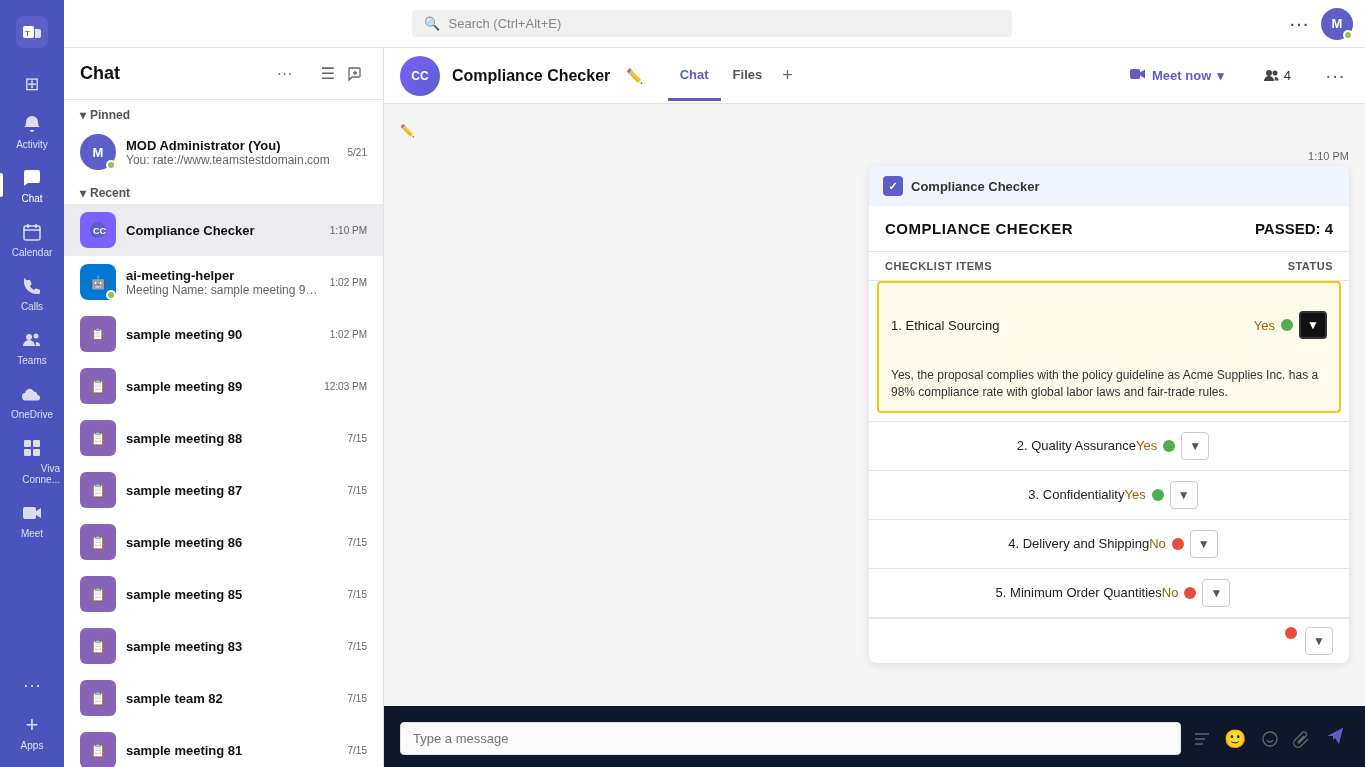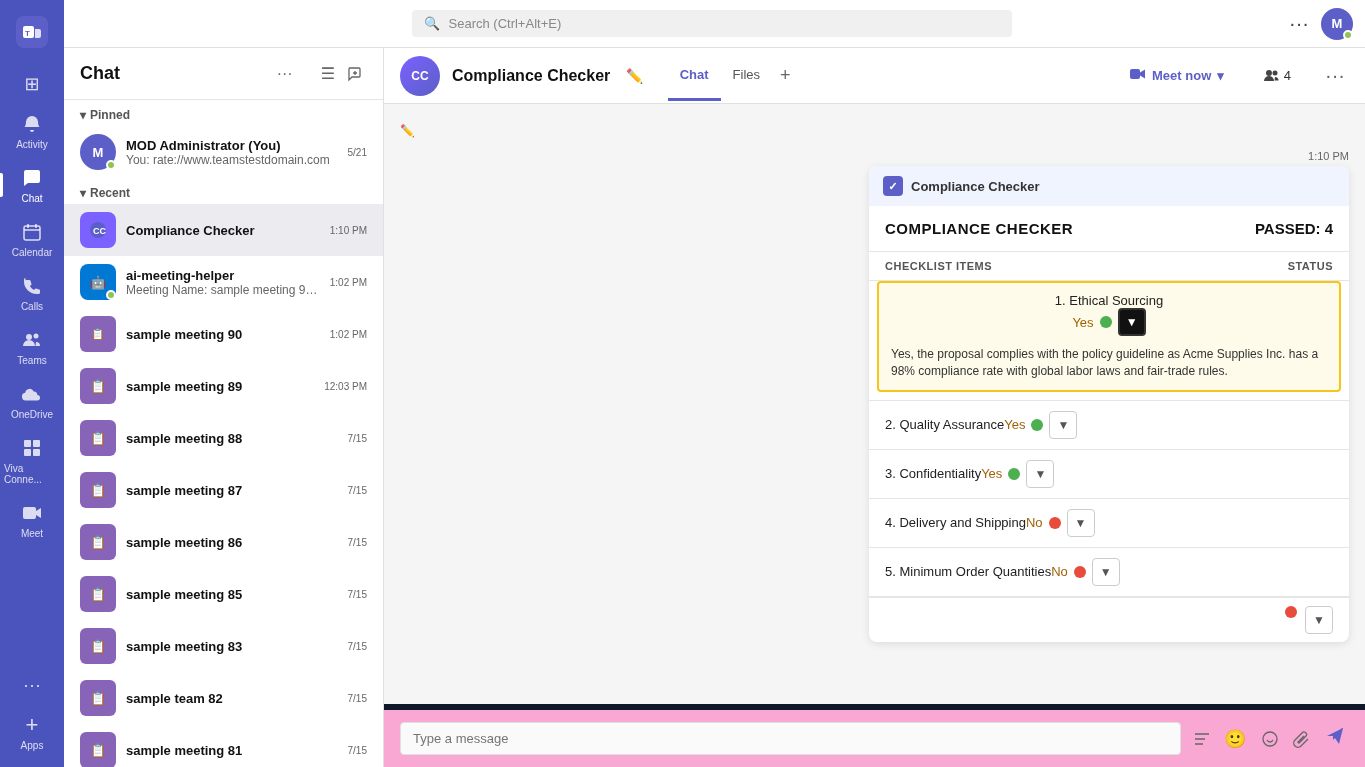--- a/index.html
+++ b/index.html
@@ -41,21 +41,21 @@
       border-radius: 0 2px 2px 0;
     }
     .nav-icon {
       width: 24px;
       height: 24px;
       display: flex;
       align-items: center;
       justify-content: center;
       font-size: 18px;
     }
-    .nav-label { font-size: 10px; text-align: left; }
+    .nav-label { font-size: 10px; text-align: right; }
     .teams-logo {
       width: 32px;
       height: 32px;
       background: #5b5fc7;
       border-radius: 8px;
       display: flex;
       align-items: center;
       justify-content: center;
       margin: 8px 0 16px;
       font-size: 18px;
@@ -253,21 +253,21 @@
       display: flex;
       gap: 0;
       margin-left: 8px;
     }
     .chat-tab {
       padding: 16px 12px;
       font-size: 13px;
       color: #555;
       cursor: pointer;
       border-bottom: 3px solid transparent;
-      font-weight: 400;
+      font-weight: 700;
     }
     .chat-tab.active {
       color: #5b5fc7;
       border-bottom-color: #5b5fc7;
       font-weight: 600;
     }
     .header-actions { margin-left: auto; display: flex; align-items: center; gap: 24px; }
     .meet-now-btn {
       display: flex;
       align-items: center;
@@ -376,22 +376,23 @@
       letter-spacing: 0.5px;
       border-bottom: 1px solid #e5e5e5;
     }
 
     .checklist-item {
       border-bottom: 1px solid #e5e5e5;
     }
     .checklist-item-row {
       display: flex;
       align-items: center;
-      justify-content: flex-start;
+      justify-content: center;
       padding: 10px 16px;
+      margin-left: 8px;
     }
     .checklist-item-name {
       font-size: 13px;
       color: #222;
       font-weight: 500;
     }
     .checklist-status {
       display: flex;
       align-items: center;
       gap: 6px;
@@ -438,34 +439,33 @@
     .item-expanded {
       background: #fffbea;
       border: 2px solid #f5c518;
       border-radius: 4px;
       margin: 0 8px 8px;
     }
     .item-expanded-row {
       display: flex;
       align-items: center;
       justify-content: space-between;
-      padding: 10px 12px;
-      flex-direction: column;
+      padding: 28px 12px;
     }
     .item-desc {
       font-size: 12px;
       color: #333;
       padding: 0 12px 10px;
       line-height: 1.4;
     }
 
     
     .message-input-area {
-      background: #f9a8d4;
-      border-top: 6px solid #0f172a;
+      background: #0f172a;
+      border-top: 4px solid #0f172a;
       padding: 12px 16px;
       display: flex;
       align-items: center;
       gap: 8px;
       margin-top: 16px;
     }
     .message-input {
       flex: 1;
       border: 1px solid #e0e0e0;
       border-radius: 4px;

